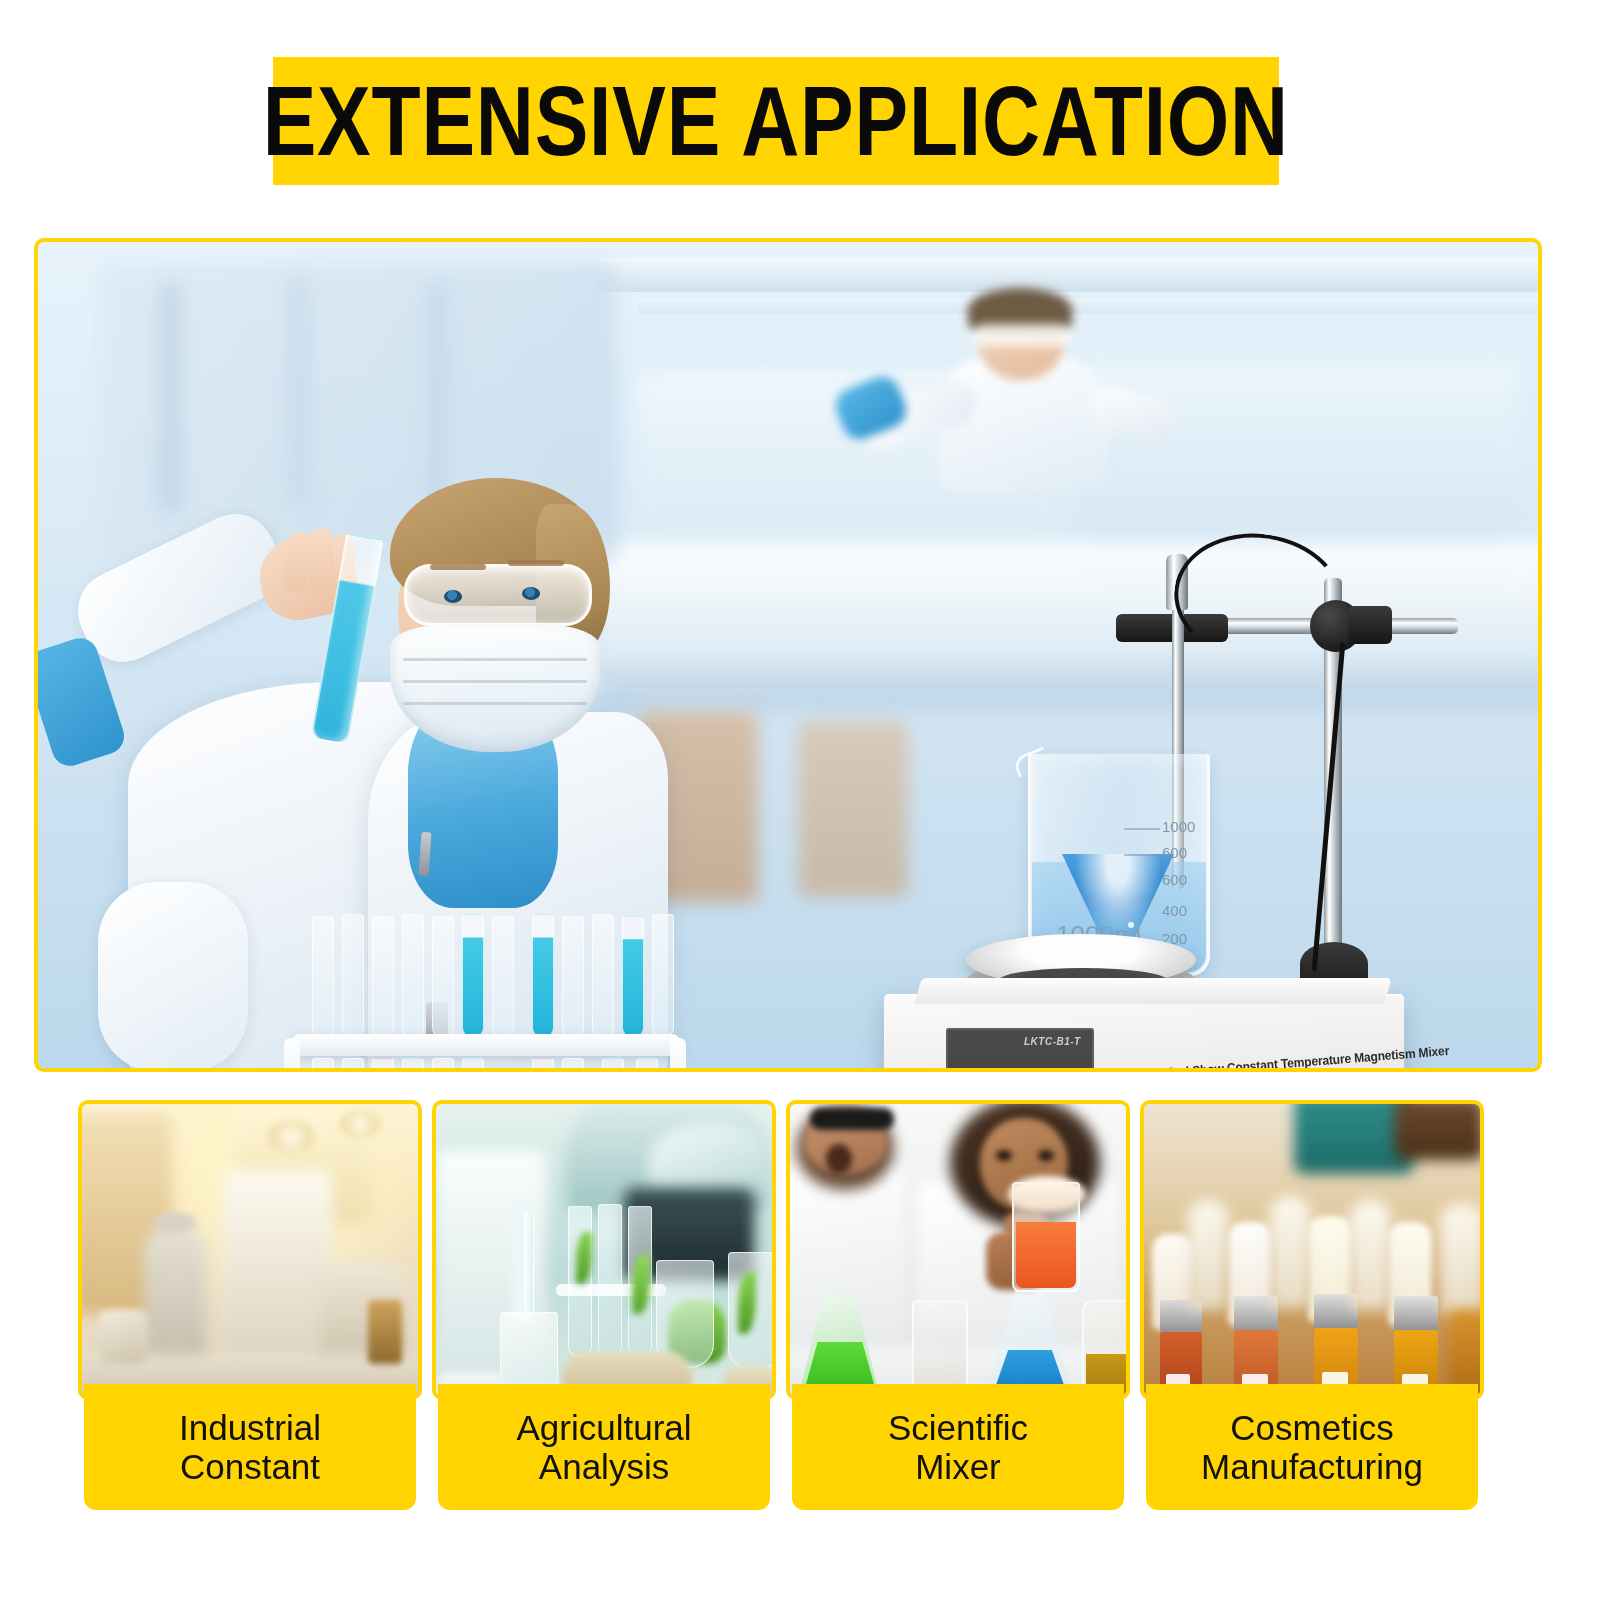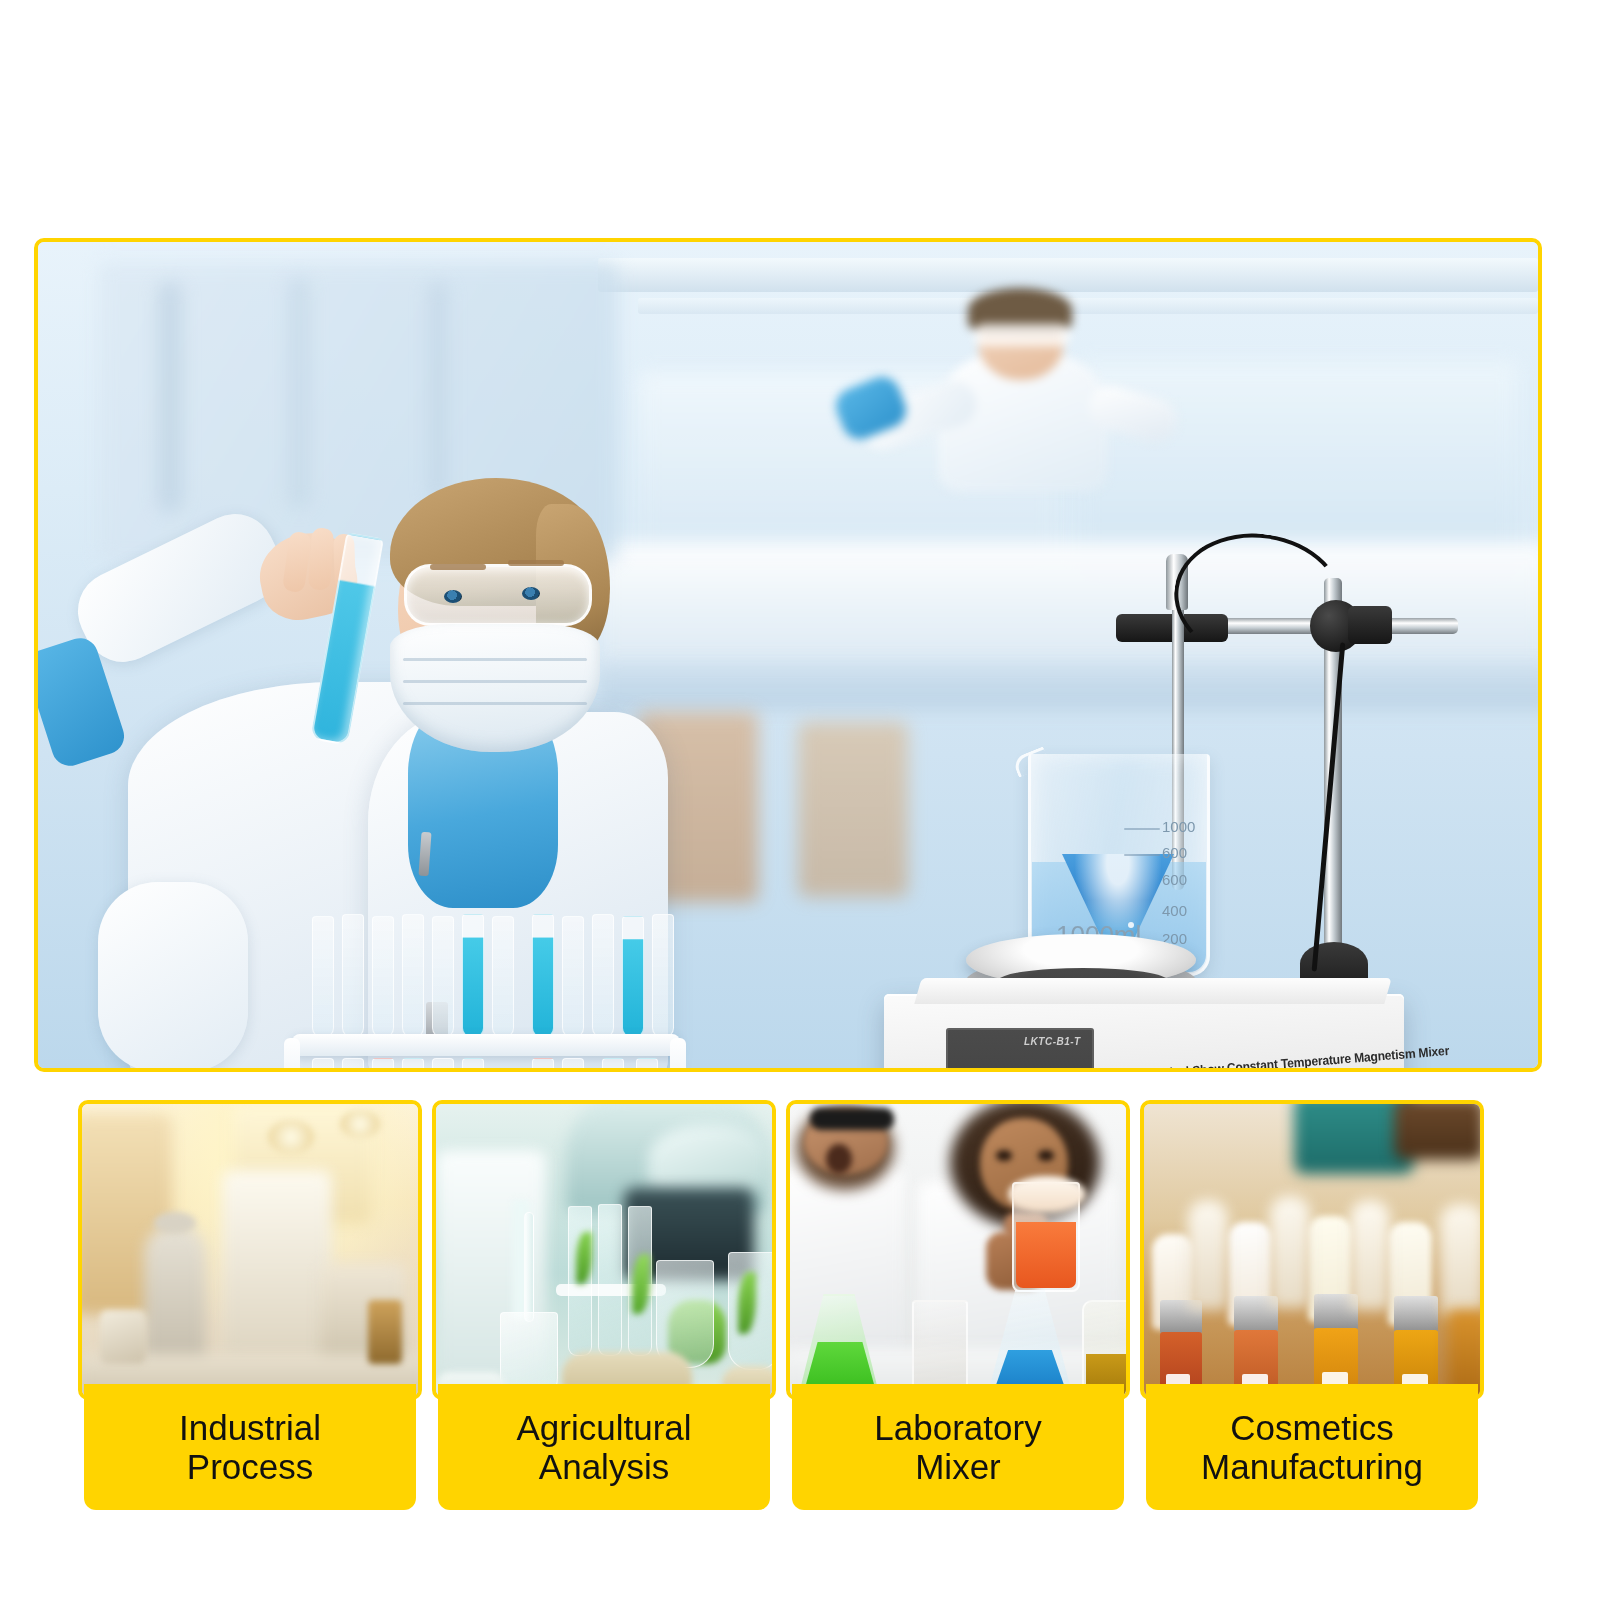--- a/index.html
+++ b/index.html
@@ -261,20 +261,23 @@
 
   .blob { position:absolute; filter:blur(7px); border-radius:10px; }
   .blob-s { position:absolute; filter:blur(3px); border-radius:8px; }
   .sharp { position:absolute; border-radius:6px; }
 </style>
 </head>
 <body>
 
 <div class="page">
 
+  <div class="banner">
+    <div class="banner-text">EXTENSIVE APPLICATION</div>
+  </div>
 
   <div class="hero">
     <div class="hero-photo">
 
       <div class="lab-bg"></div>
       <div class="lab-shelf" style="left:560px;top:16px;width:940px;height:34px;"></div>
       <div class="lab-shelf" style="left:600px;top:56px;width:900px;height:16px;opacity:.5;"></div>
       <div class="lab-blur" style="left:600px;top:130px;width:420px;height:210px;background:linear-gradient(180deg,#f2f9fd,#d4e6f3);"></div>
       <div class="lab-blur" style="left:1040px;top:120px;width:440px;height:230px;background:linear-gradient(180deg,#eef7fc,#cde2f1);"></div>
       <div class="lab-blur" style="left:560px;top:300px;width:950px;height:130px;background:linear-gradient(180deg,#ffffff,#dbe9f4);opacity:.95;"></div>
@@ -441,21 +444,21 @@
           <div class="blob" style="left:62px;top:120px;width:62px;height:160px;background:linear-gradient(180deg,#e7e2d6,#bfb7a5);border-radius:30px 30px 6px 6px;"></div>
           <div class="blob-s" style="left:72px;top:108px;width:42px;height:22px;background:#d8d2c4;border-radius:50%;"></div>
           <div class="blob" style="left:238px;top:160px;width:86px;height:110px;background:linear-gradient(180deg,#efe7d6,#c9bfa8);"></div>
           <div class="blob" style="left:-4px;top:250px;width:352px;height:56px;background:linear-gradient(180deg,#e9e1cf,#c7bda7);"></div>
           <div class="blob-s" style="left:18px;top:206px;width:46px;height:54px;background:linear-gradient(160deg,#f2ecdd,#cdc2ab);border-radius:8px;"></div>
           <div class="blob-s" style="left:286px;top:196px;width:34px;height:64px;background:linear-gradient(180deg,#cfa35c,#8e6a2e);border-radius:5px;"></div>
         </div>
       </div>
       <div class="card-cap">
         <span>Industrial</span>
-        <span>Process</span>
+        <span>Constant</span>
       </div>
     </div>
 
     <div class="card" style="left:432px;">
       <div class="card-img">
         <div class="scene s-agr">
           <div class="blob" style="left:130px;top:-10px;width:200px;height:120px;background:linear-gradient(180deg,#dff0ee,#9dc4c2);border-radius:60px 60px 10px 10px;"></div>
           <div class="blob" style="left:212px;top:20px;width:120px;height:70px;background:linear-gradient(160deg,#f2fbfa,#bcd9d6);border-radius:50% 40% 20% 20%;"></div>
           <div class="blob" style="left:188px;top:84px;width:130px;height:92px;background:linear-gradient(180deg,#3a5156,#1d2b30);border-radius:10px;"></div>
           <div class="blob" style="left:0px;top:46px;width:110px;height:230px;background:linear-gradient(180deg,#fafdfd,#d6e6e4);"></div>
@@ -514,21 +517,21 @@
           <div class="sharp" style="left:6px;top:190px;width:86px;height:112px;background:linear-gradient(170deg,rgba(240,255,240,.55),rgba(120,220,100,.55));border:2px solid rgba(255,255,255,.7);clip-path:polygon(32% 0,68% 0,100% 100%,0% 100%);"></div>
           <div class="sharp" style="left:10px;top:238px;width:80px;height:64px;background:linear-gradient(180deg,#5fd83c,#2eb515);clip-path:polygon(22% 0,78% 0,100% 100%,0% 100%);"></div>
           <div class="sharp" style="left:194px;top:186px;width:92px;height:118px;background:linear-gradient(170deg,rgba(245,252,255,.52),rgba(200,230,245,.45));border:2px solid rgba(255,255,255,.75);clip-path:polygon(34% 0,66% 0,100% 100%,0% 100%);"></div>
           <div class="sharp" style="left:198px;top:246px;width:84px;height:58px;background:linear-gradient(180deg,#2f9fe0,#1272bd);clip-path:polygon(24% 0,76% 0,100% 100%,0% 100%);"></div>
           <div class="sharp" style="left:292px;top:196px;width:56px;height:108px;background:linear-gradient(170deg,rgba(250,250,240,.5),rgba(220,220,200,.42));border:2px solid rgba(255,255,255,.72);border-radius:10px 10px 18px 18px;"></div>
           <div class="sharp" style="left:296px;top:250px;width:48px;height:52px;background:linear-gradient(180deg,#c99a18,#9b7208);border-radius:0 0 14px 14px;"></div>
           <div class="sharp" style="left:122px;top:196px;width:56px;height:106px;background:linear-gradient(170deg,rgba(250,250,250,.5),rgba(210,205,195,.45));border:2px solid rgba(255,255,255,.7);border-radius:4px;"></div>
         </div>
       </div>
       <div class="card-cap">
-        <span>Laboratory</span>
+        <span>Scientific</span>
         <span>Mixer</span>
       </div>
     </div>
 
     <div class="card" style="left:1140px;">
       <div class="card-img">
         <div class="scene s-cos">
           <div class="blob" style="left:150px;top:-10px;width:120px;height:80px;background:linear-gradient(180deg,#2f8f8a,#1d6b68);"></div>
           <div class="blob" style="left:250px;top:-6px;width:90px;height:62px;background:linear-gradient(180deg,#6d4a2c,#4a3019);"></div>
 

